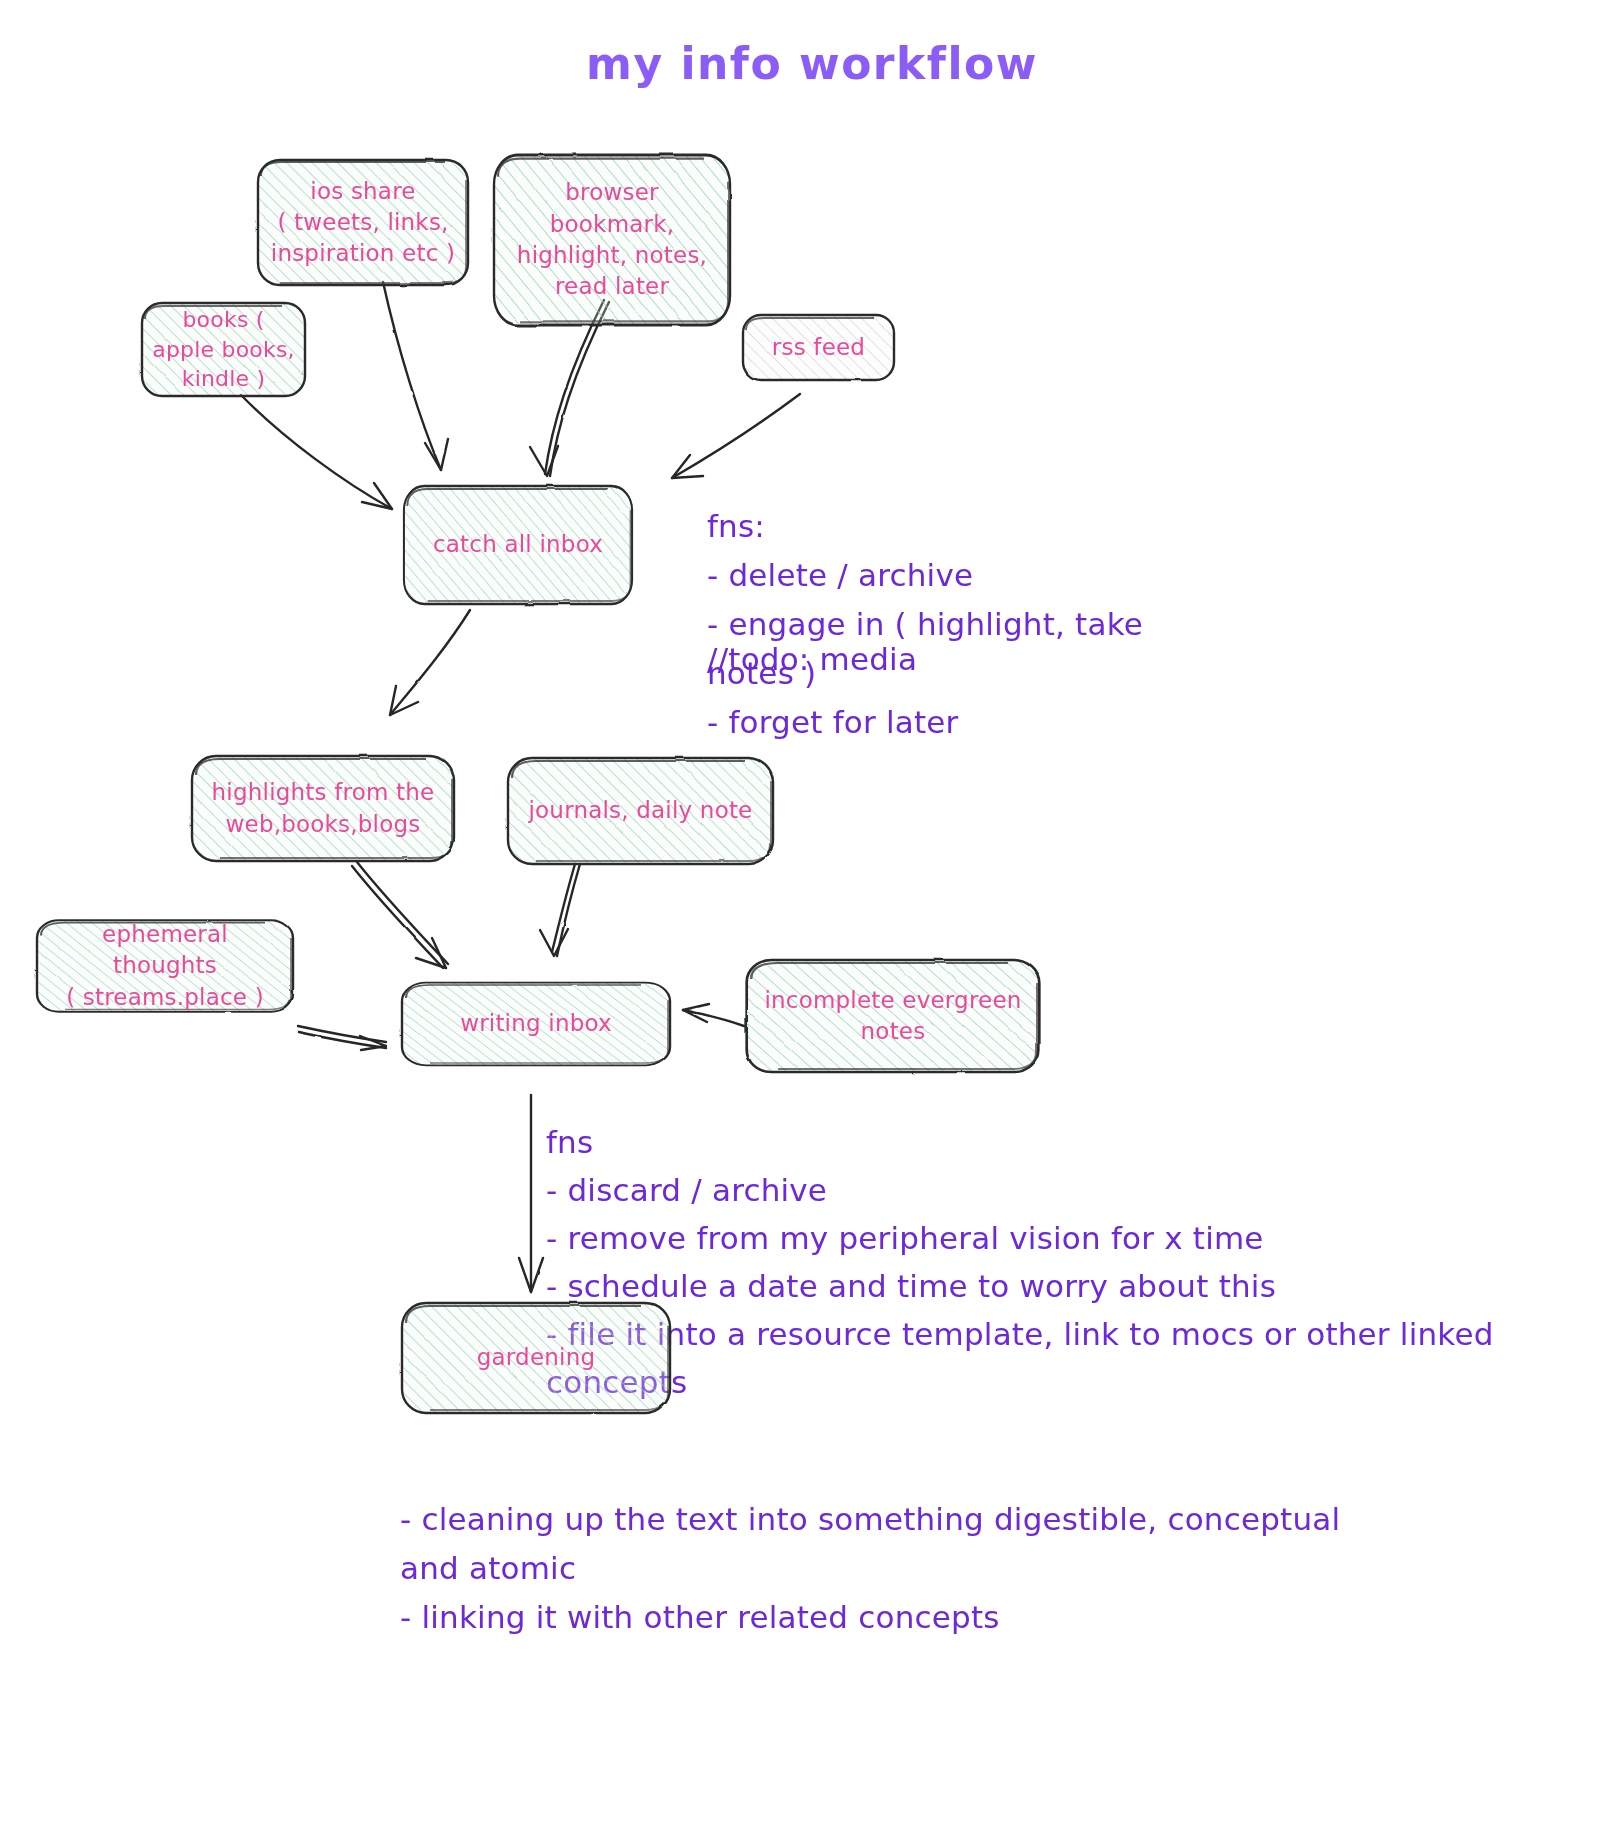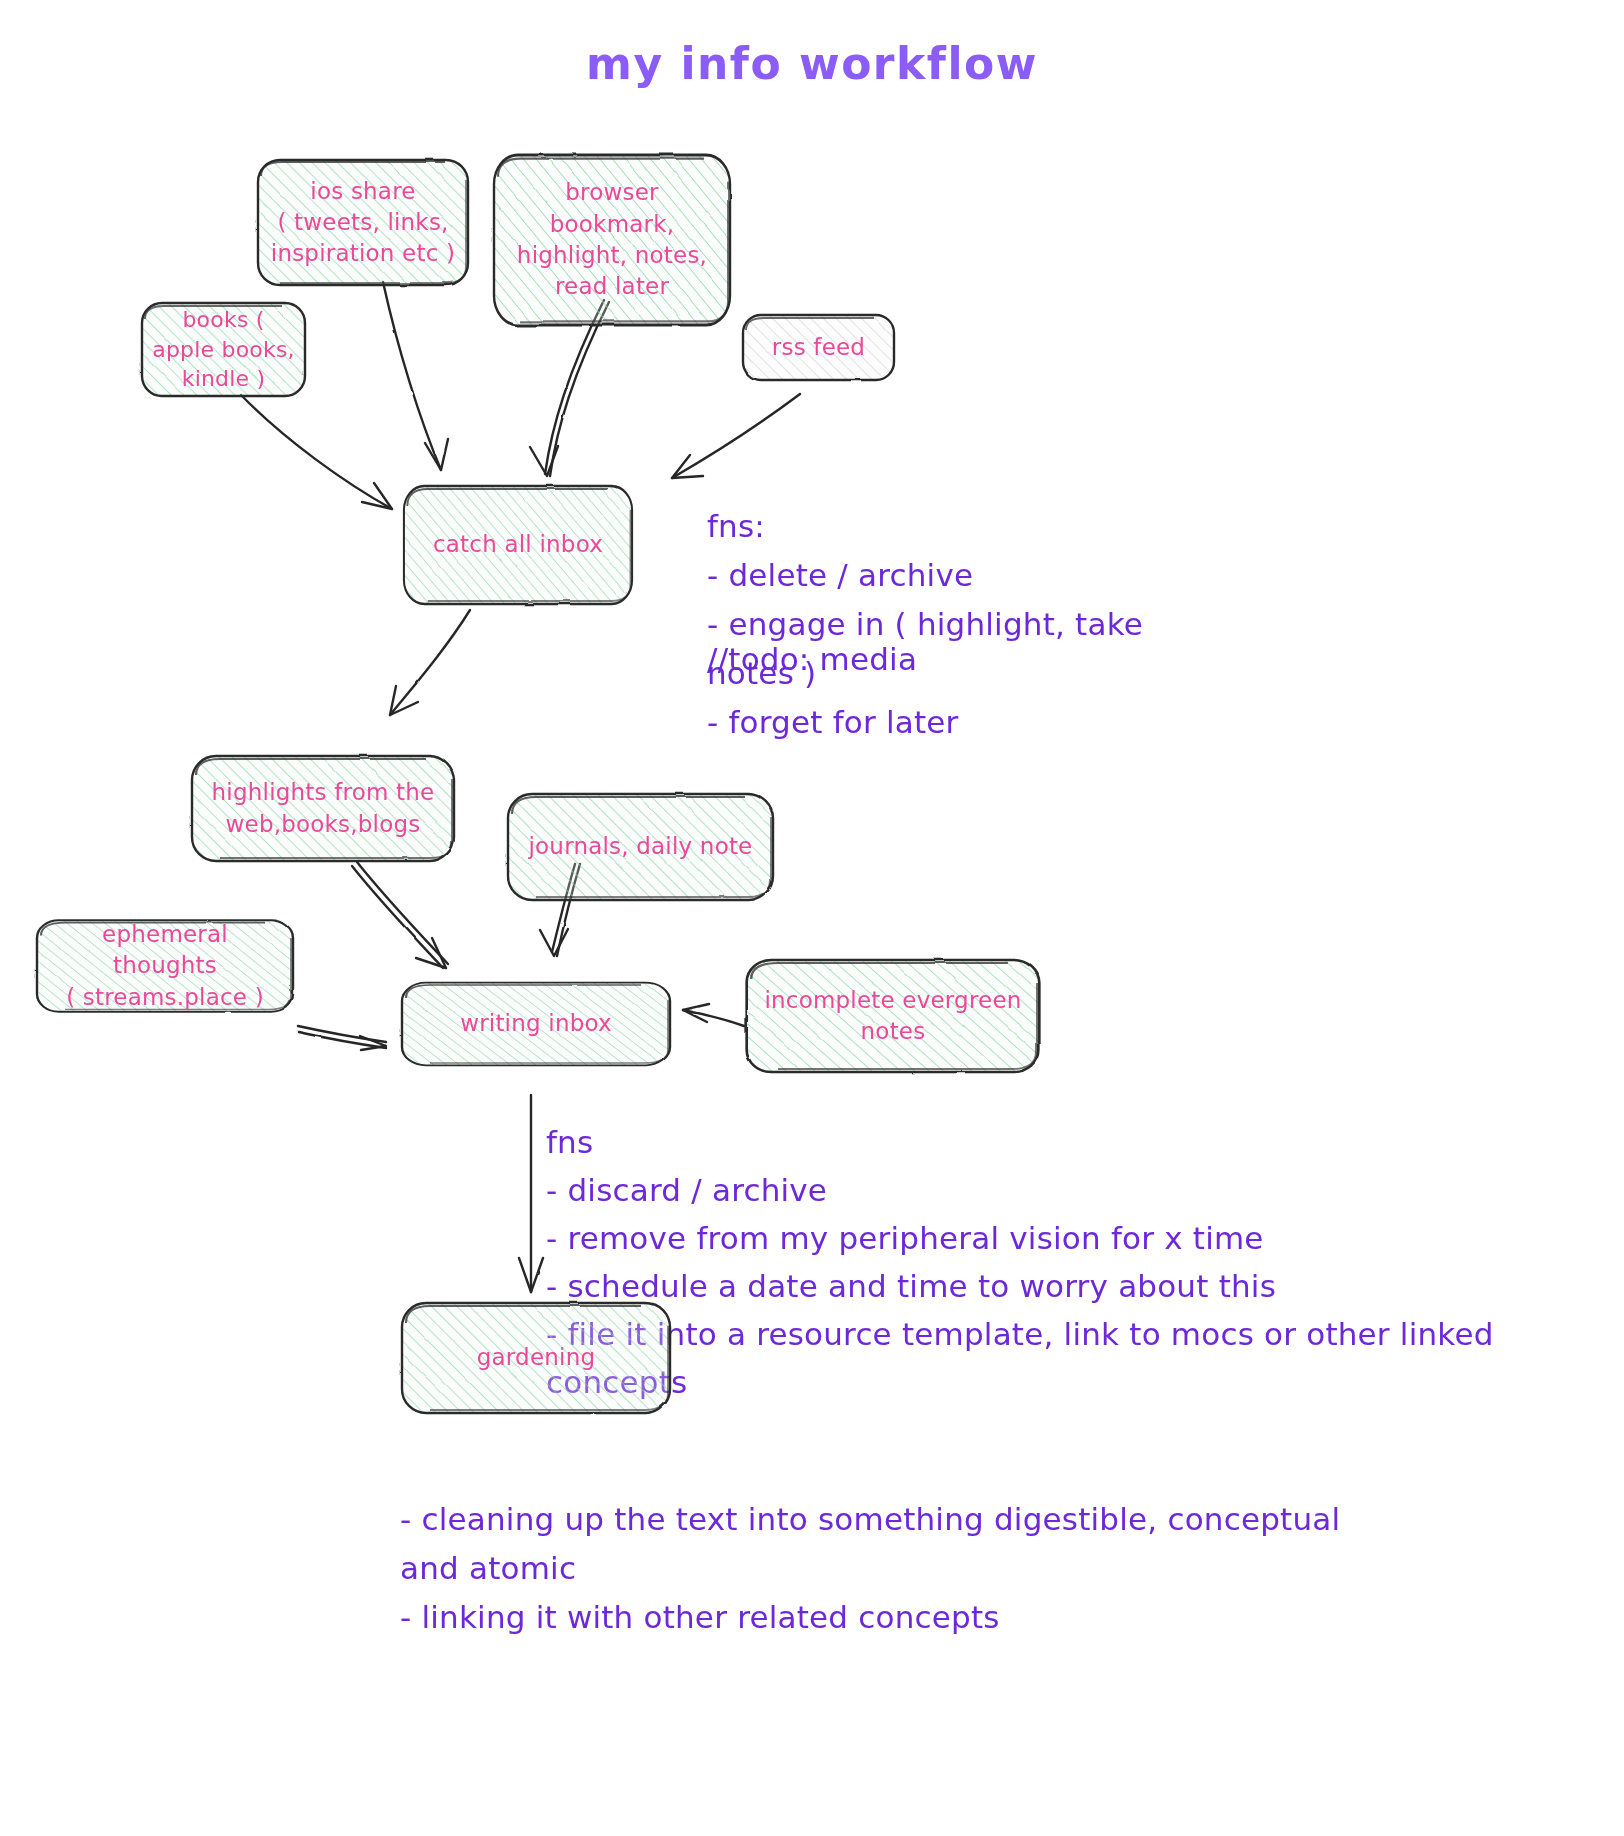--- a/index.html
+++ b/index.html
@@ -196,21 +196,21 @@
         <rect x="14" y="14" width="262" height="105" rx="24" ry="24" fill="url(#hatchGreen)" stroke="none"></rect>
         <rect x="14" y="14" width="262" height="105" rx="24" ry="24" fill="#ecf8ee" fill-opacity="0.25" stroke="#2b2b2b" stroke-width="2.4"></rect>
         <path d="M18,33 C18,21 28,17 42,17 L248,17" fill="none" stroke="#2b2b2b" stroke-width="2.1" opacity="0.75"></path>
         <path d="M274,36 L274,100 C274,113 265,116 252,116 L42,116" fill="none" stroke="#2b2b2b" stroke-width="1.9" opacity="0.65"></path>
       </g>
     </svg>
     <span class="lbl">highlights from the
 web,books,blogs</span>
   </div>
 
-  <div class="node" style="left:508px;top:758px;width:265px;height:106px;margin-top:36px;">
+  <div class="node" style="left:508px;top:758px;width:265px;height:106px;">
     <svg class="sketch" viewBox="0 0 293 134" preserveAspectRatio="none">
       <g filter="url(#rough)">
         <rect x="14" y="14" width="265" height="106" rx="24" ry="24" fill="url(#hatchGreen)" stroke="none"></rect>
         <rect x="14" y="14" width="265" height="106" rx="24" ry="24" fill="#ecf8ee" fill-opacity="0.25" stroke="#2b2b2b" stroke-width="2.4"></rect>
         <path d="M18,34 C18,21 28,17 42,17 L251,17" fill="none" stroke="#2b2b2b" stroke-width="2.1" opacity="0.75"></path>
         <path d="M277,37 L277,100 C277,113 268,117 255,117 L42,117" fill="none" stroke="#2b2b2b" stroke-width="1.9" opacity="0.6"></path>
       </g>
     </svg>
     <span class="lbl">journals, daily note</span>
   </div>

